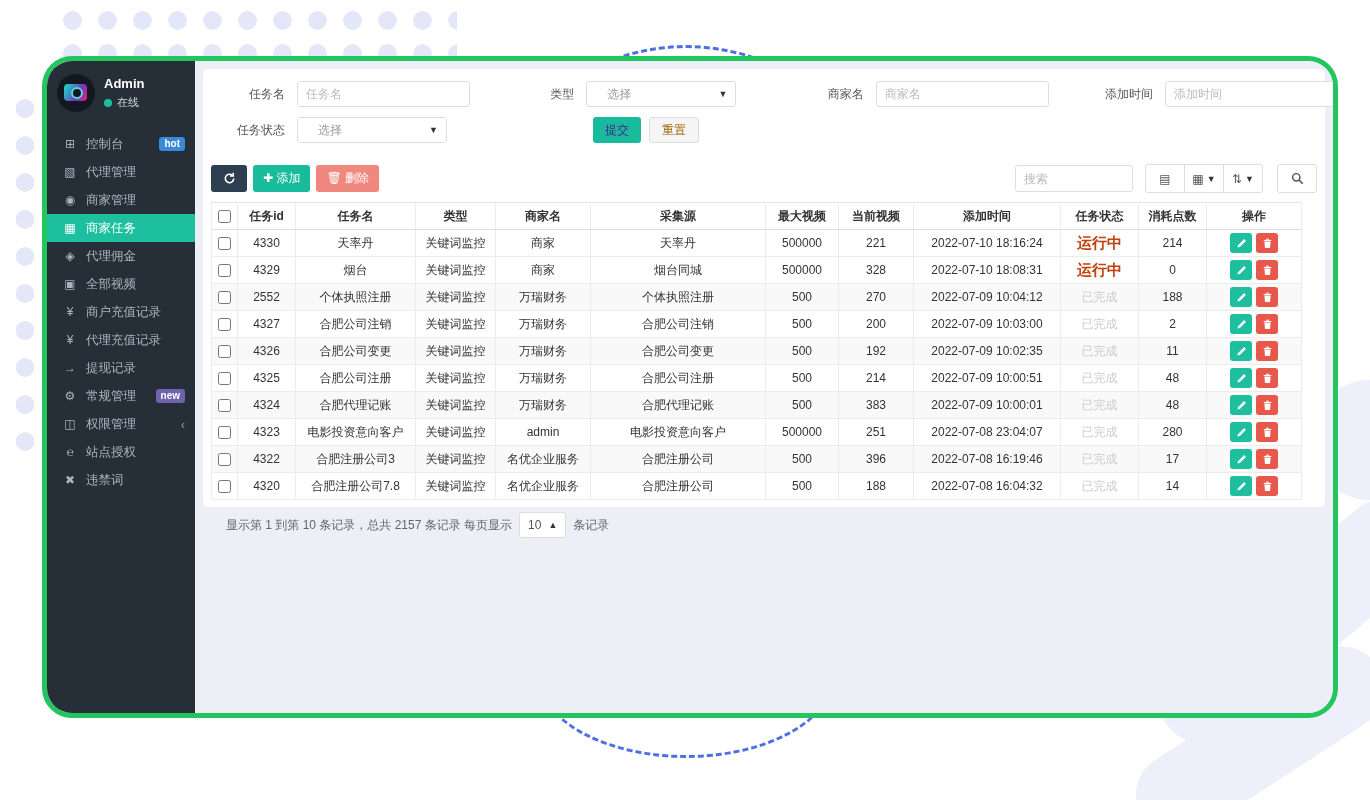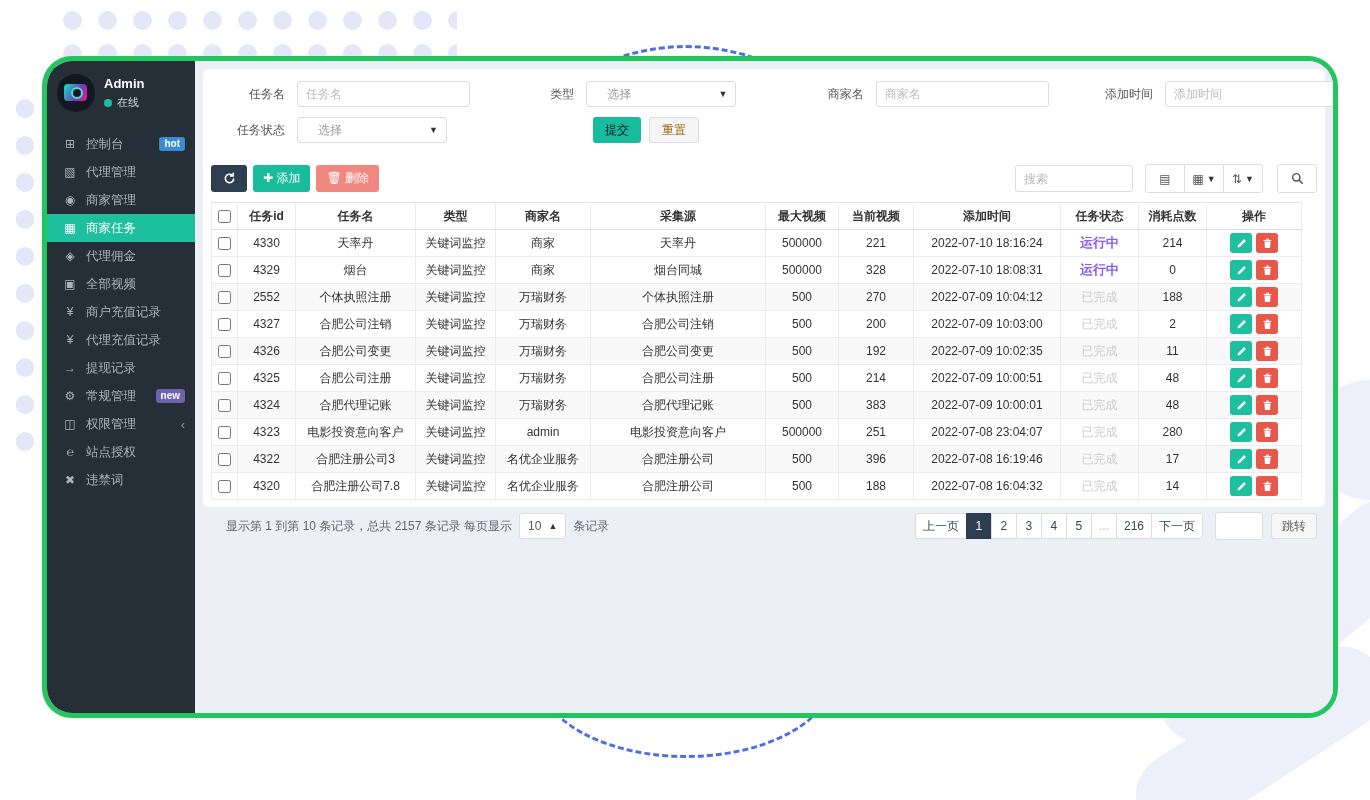--- a/index.html
+++ b/index.html
@@ -61,21 +61,21 @@
   .f-label{width:72px;text-align:right;margin-right:12px;font-size:12px;color:#555;flex-shrink:0;}
   .f-input,.f-select{flex:1;height:26px;border:1px solid #ddd;border-radius:3px;font-size:12px;
     padding:0 8px;color:#555;box-sizing:border-box;background:#fff;outline:none;
     font-family:"Liberation Sans","DejaVu Sans",sans-serif;}
   .f-input::placeholder{color:#bbb;}
   .f-select{display:flex;align-items:center;justify-content:space-between;cursor:pointer;padding-left:20px;}
   .caret{font-size:9px;color:#333;}
   .f-btns{position:absolute;left:380px;top:0;display:flex;gap:8px;}
   .btn{height:26px;border-radius:3px;font-size:12px;cursor:pointer;border:none;
     font-family:"Liberation Sans","DejaVu Sans",sans-serif;}
-  .btn-submit{background:#18bc9c;color:#0f172a;padding:0 12px;}
+  .btn-submit{background:#18bc9c;color:#4c1d95;padding:0 12px;}
   .btn-reset{background:#f5f5f5;border:1px solid #ddd;color:#a16207;padding:0 12px;}
 
   .toolbar{display:flex;align-items:center;padding:9px 8px;gap:6px;}
   .btn-refresh{width:36px;height:27px;background:#2c3e50;color:#fff;display:flex;align-items:center;justify-content:center;}
   .btn-add{height:27px;background:#18bc9c;color:#fff;padding:0 10px;}
   .btn-del{height:27px;background:#f0887f;color:#fff;padding:0 10px;}
   .tspacer{flex:1;}
   .search-input{width:118px;height:27px;border:1px solid #ddd;border-radius:3px;font-size:12px;padding:0 8px;
     box-sizing:border-box;outline:none;font-family:"Liberation Sans","DejaVu Sans",sans-serif;}
   .search-input::placeholder{color:#bbb;}
@@ -86,21 +86,21 @@
   .tbtn:last-child{border-radius:0 3px 3px 0;}
   .btn-msearch{width:38px;height:27px;background:#fff;border:1px solid #ddd;border-radius:3px;margin-left:8px;
     display:flex;align-items:center;justify-content:center;cursor:pointer;}
 
   table.grid{width:1090px;margin:0 8px;border-collapse:collapse;table-layout:fixed;font-size:12px;color:#333;}
   .grid th,.grid td{border:1px solid #ececec;height:26px;text-align:center;padding:0 3px;
     overflow:hidden;white-space:nowrap;}
   .grid thead th{font-weight:bold;border-top:1px solid #e3e3e3;border-bottom:1px solid #ddd;background:#fff;}
   .grid tbody tr:nth-child(2n+3){background:#f9f9f9;}
   .grid input[type=checkbox]{width:13px;height:13px;margin:0;vertical-align:middle;}
-  .st-running{color:#8b5cf6;font-weight:bold;font-size:13px;}
+  .st-running{color:#c2410c;font-weight:bold;font-size:15px;}
   .st-done{color:#ccc;}
   .opbtn{width:22px;height:20px;border:none;border-radius:3px;cursor:pointer;display:inline-flex;
     align-items:center;justify-content:center;padding:0;}
   .op-edit{background:#1dbf9f;margin-right:4px;}
   .op-del{background:#e8584a;}
 
   .pgn{display:flex;align-items:center;padding:12px 8px 0;font-size:12px;color:#666;margin-left:15px;}
   .pg-size{display:inline-flex;align-items:center;gap:7px;border:1px solid #ddd;border-radius:3px;height:24px;
     padding:0 8px;margin:0 7px;background:#fff;color:#555;cursor:pointer;}
   .pg-right{margin-left:auto;display:flex;align-items:center;}
@@ -547,32 +547,17 @@
           </tbody>
       </table>
 
       <div class="pgn">
         <span>显示第 1 到第 10 条记录，总共 2157 条记录 每页显示</span>
         <span class="pg-size">
           <span>10</span>
           <span class="caret">▲</span>
         </span>
         <span>条记录</span>
-        <div class="pg-right">
-          <div style="display:flex;">
-              <div class="page-btn first">上一页</div>
-              <div class="page-btn active">1</div>
-              <div class="page-btn">2</div>
-              <div class="page-btn">3</div>
-              <div class="page-btn">4</div>
-              <div class="page-btn">5</div>
-              <div class="page-btn disabled">...</div>
-              <div class="page-btn">216</div>
-              <div class="page-btn last">下一页</div>
-            </div>
-          <input class="jump-input" style="">
-          <button class="btn btn-jump">跳转</button>
-        </div>
       </div>
 
     </div>
   </div>
 </div>
 
 </body></html>

